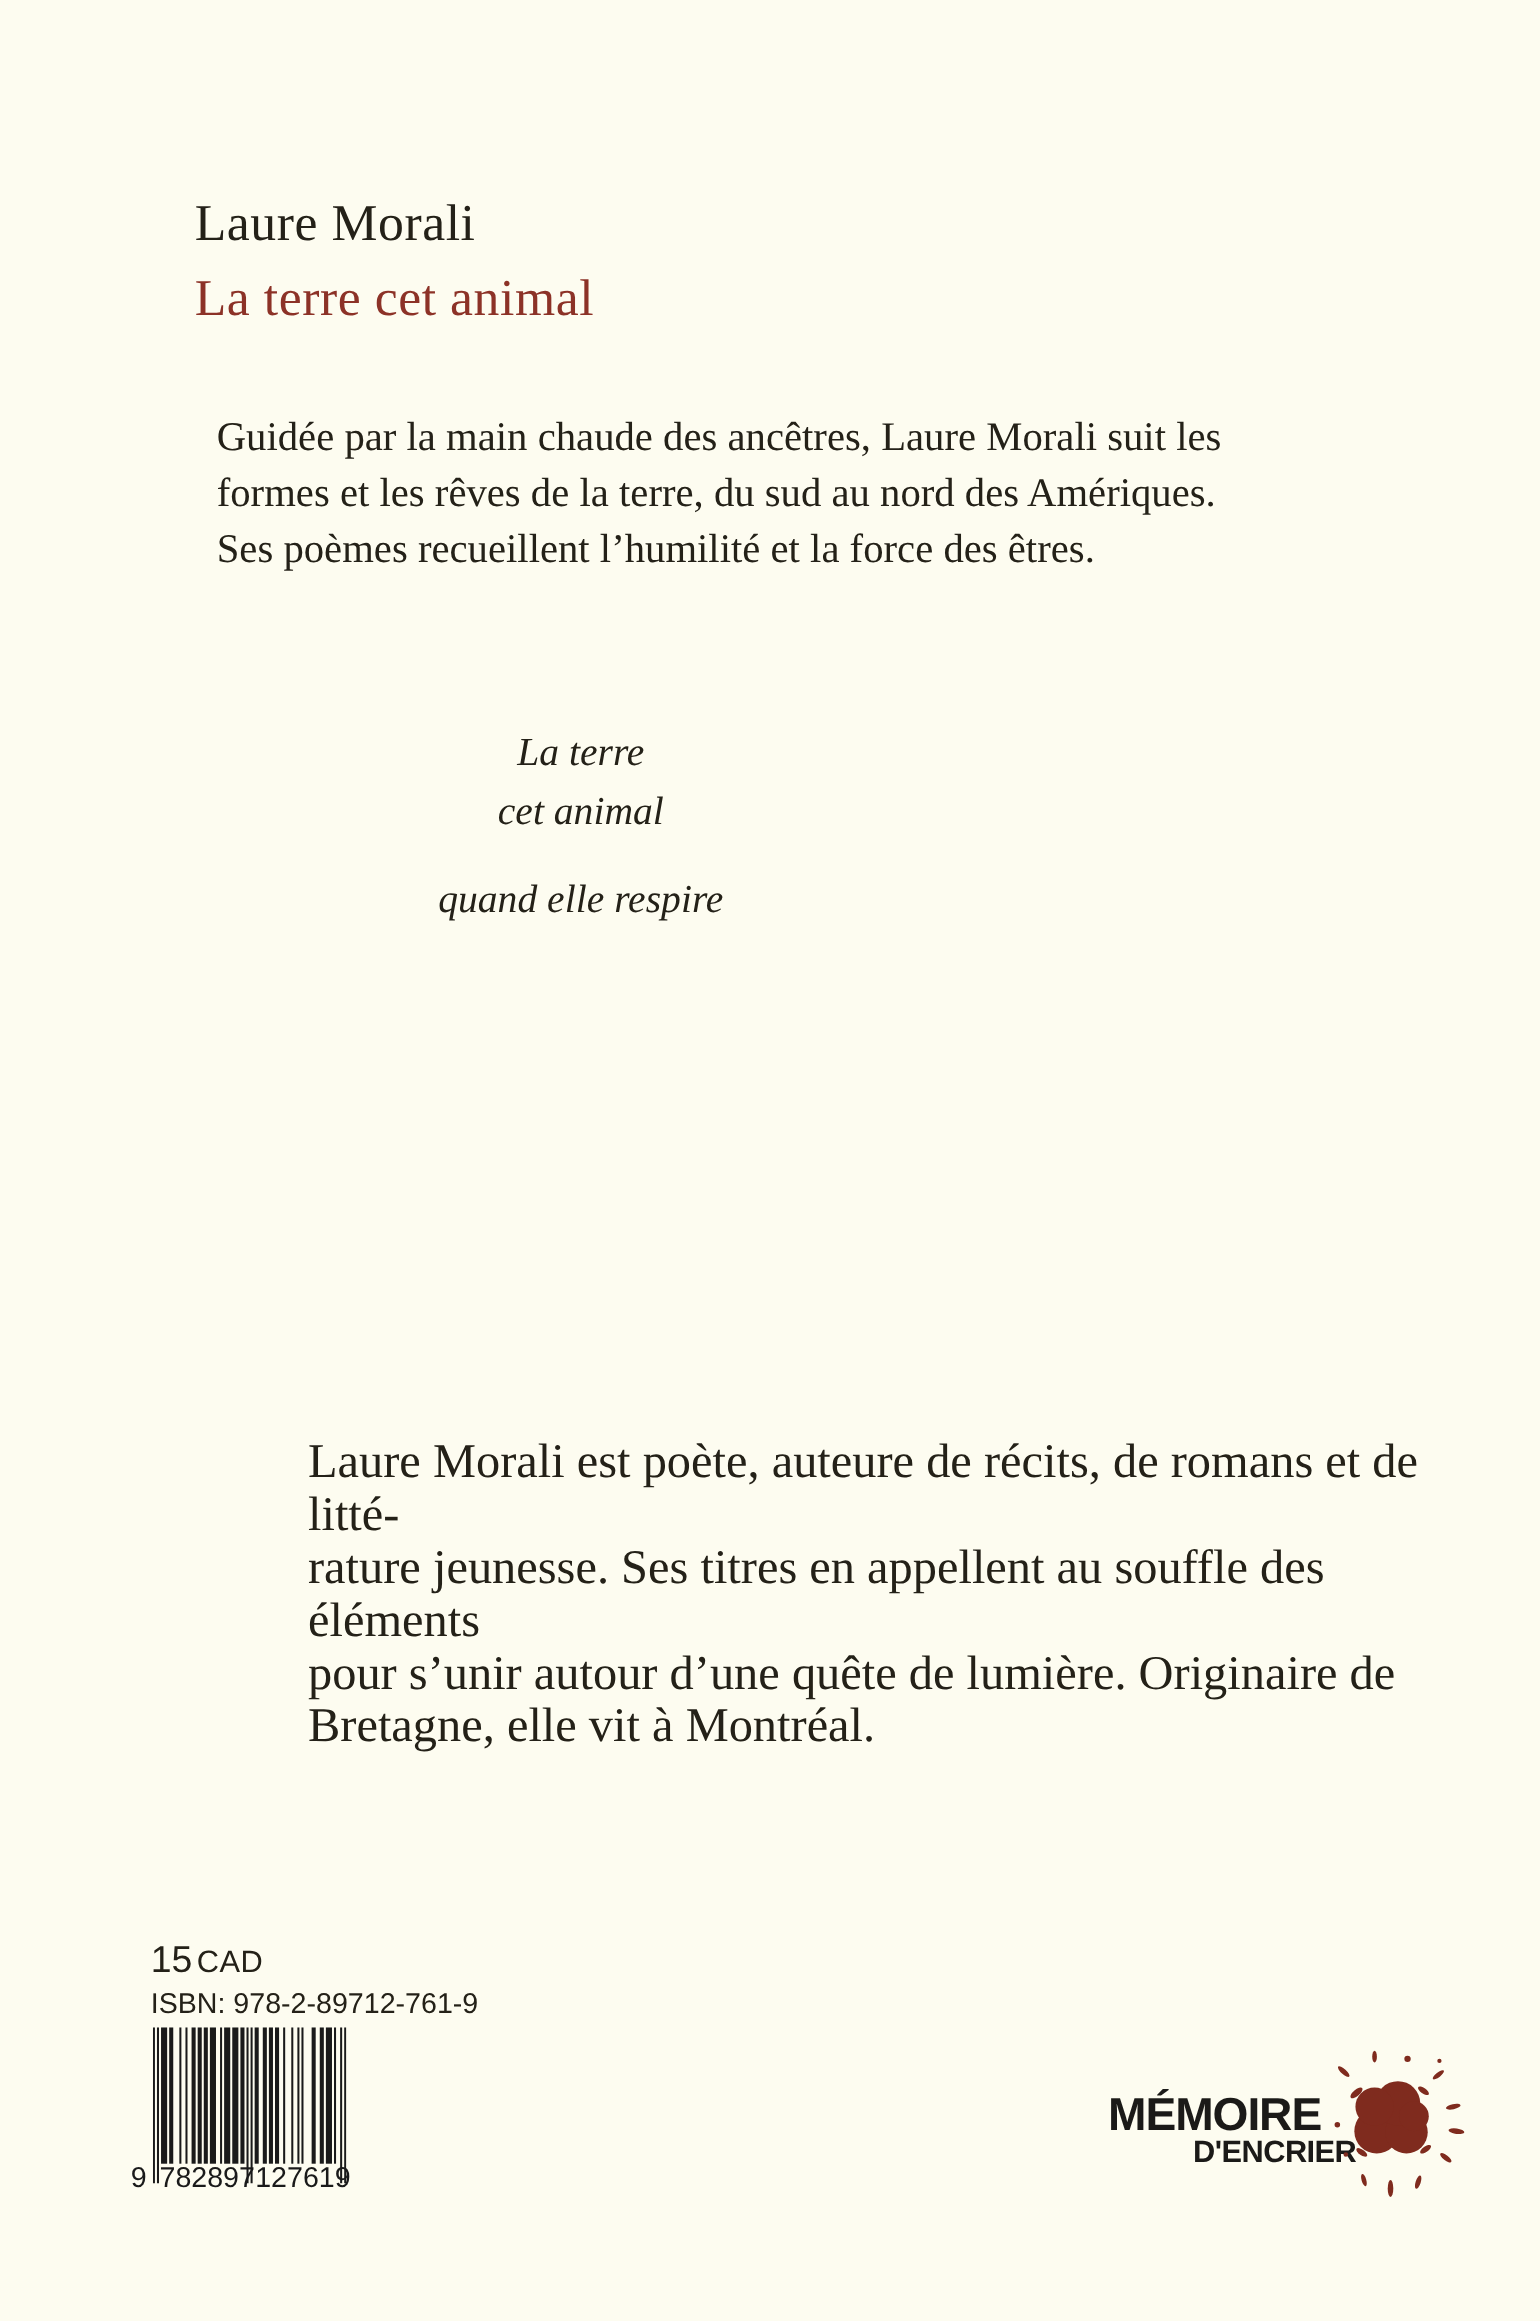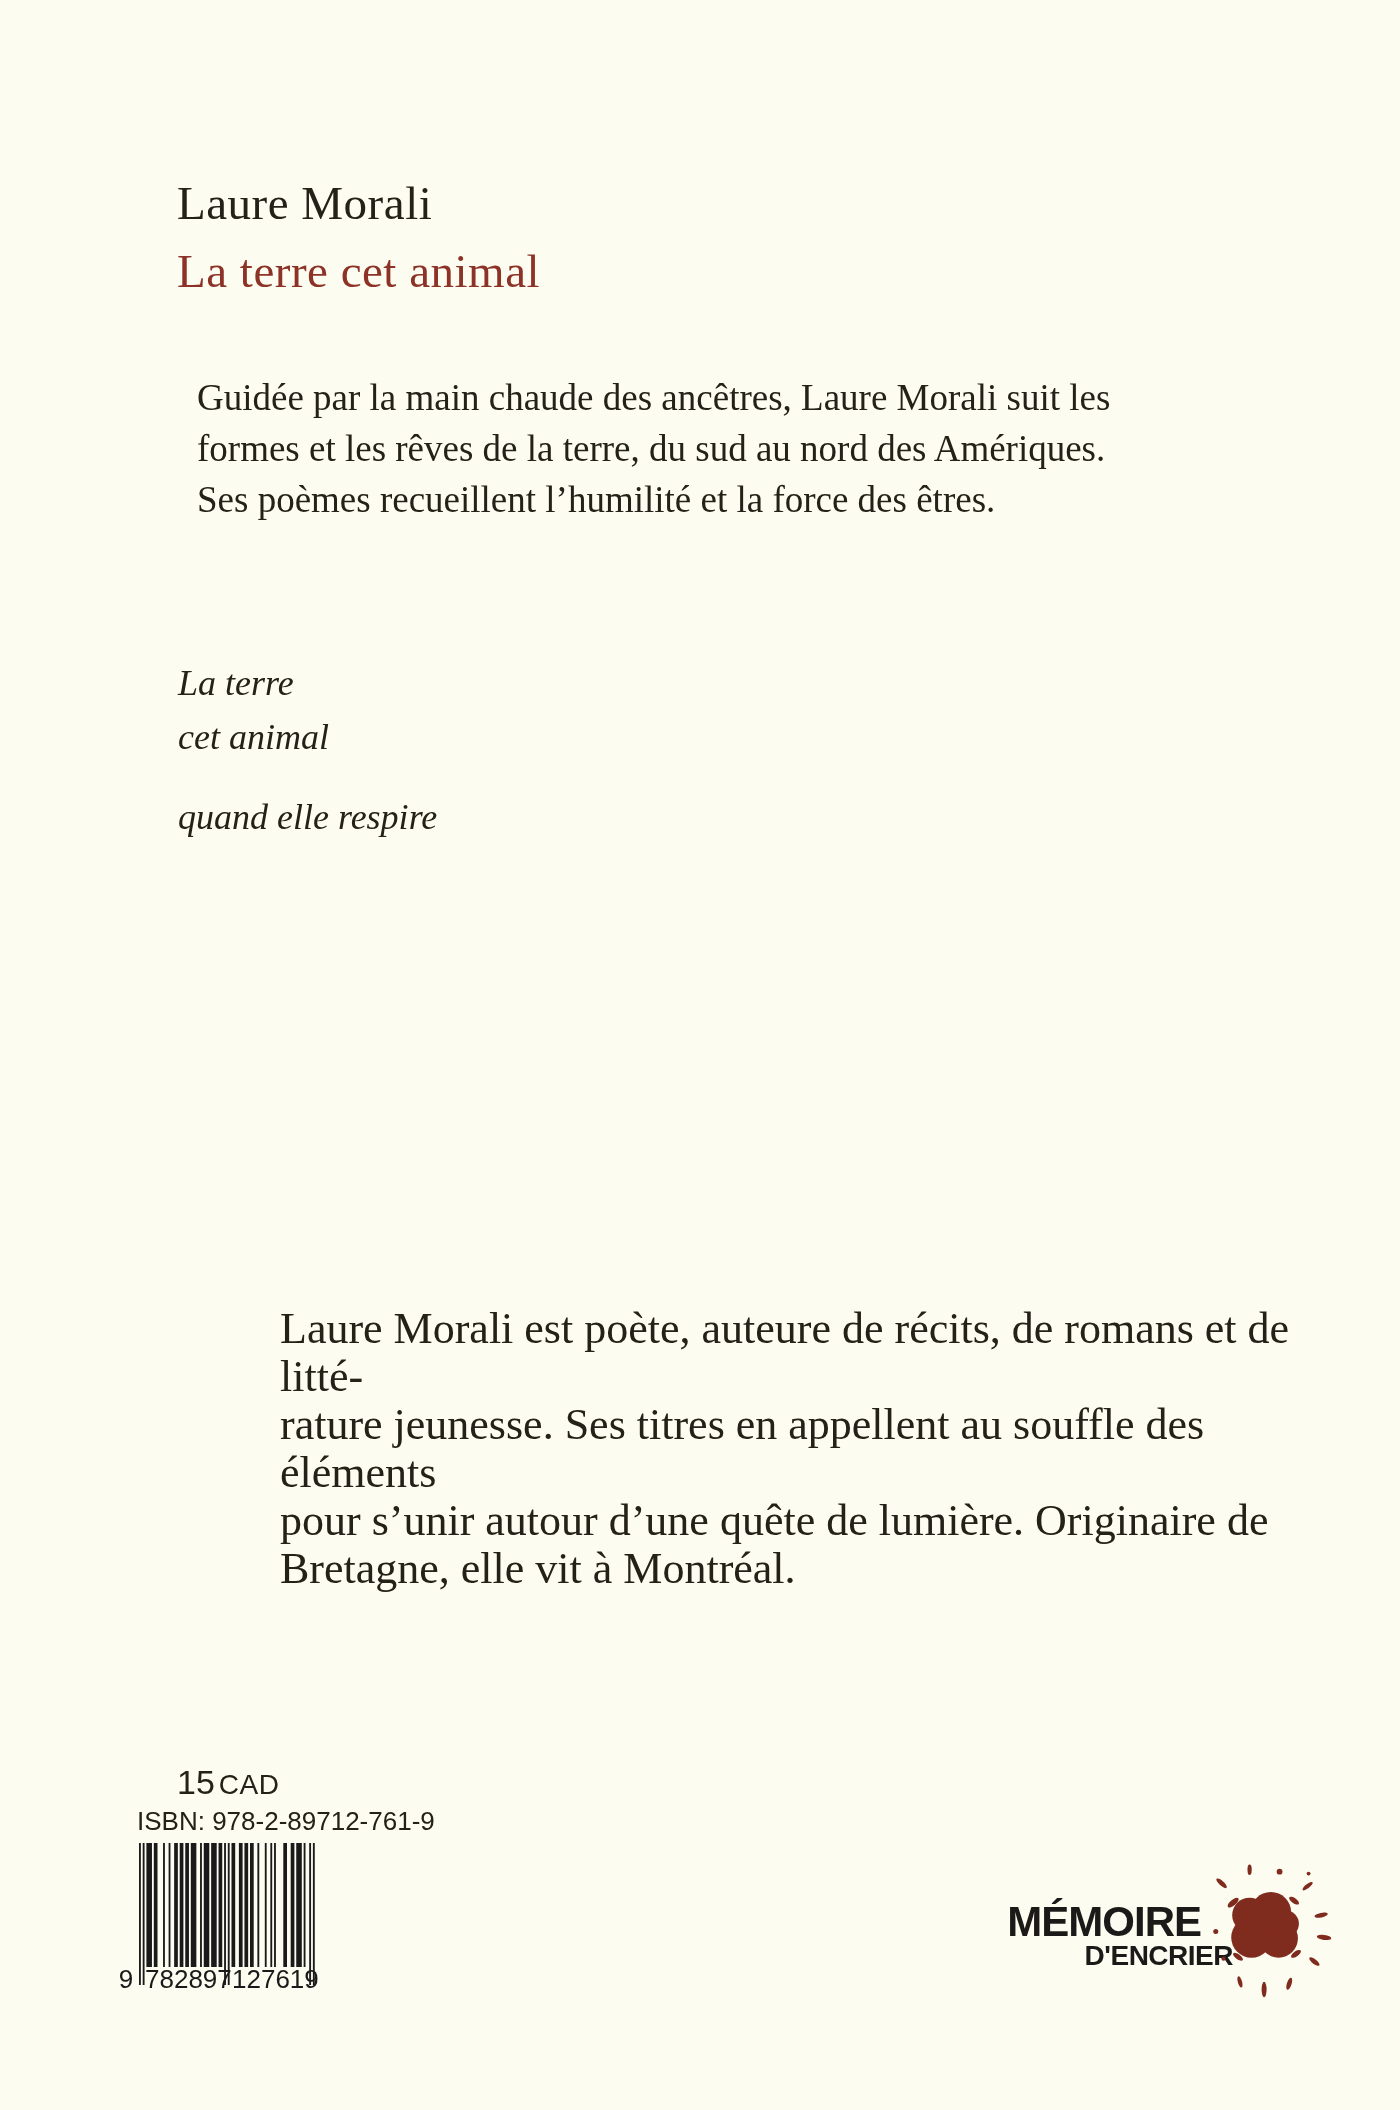--- a/index.html
+++ b/index.html
@@ -36,33 +36,33 @@
     width:1210px;
     font-size:37px;line-height:51px;
     white-space:pre-line;
     margin-left:20px;
   }
   .poem{
     position:absolute;left:178px;top:656px;width:700px;
     font-style:italic;
     font-size:36px;line-height:54px;
   }
-  .stanza{margin-bottom:26px;white-space:pre-line;}
+  .stanza{margin-bottom:26px;white-space:pre-line;text-align:center;}
   .bio{
     position:absolute;left:280px;top:1305px;
     width:1060px;
     font-size:44px;line-height:48px;
     white-space:pre-line;
   }
   .price{
     position:absolute;left:137px;top:1763px;
     font-family:"Liberation Sans","DejaVu Sans",sans-serif;
     display:flex;align-items:baseline;
   }
-  .price-value{font-size:34px;line-height:38px;margin-left:40px;}
+  .price-value{font-size:34px;line-height:38px;}
   .price-currency{font-size:28px;line-height:38px;margin-left:4px;letter-spacing:.5px;}
   .isbn{
     position:absolute;left:137px;top:1806px;
     font-family:"Liberation Sans","DejaVu Sans",sans-serif;
     font-size:26px;line-height:30px;
   }
   .barcode{
     position:absolute;left:115px;top:1843px;
     width:215px;height:155px;
   }

